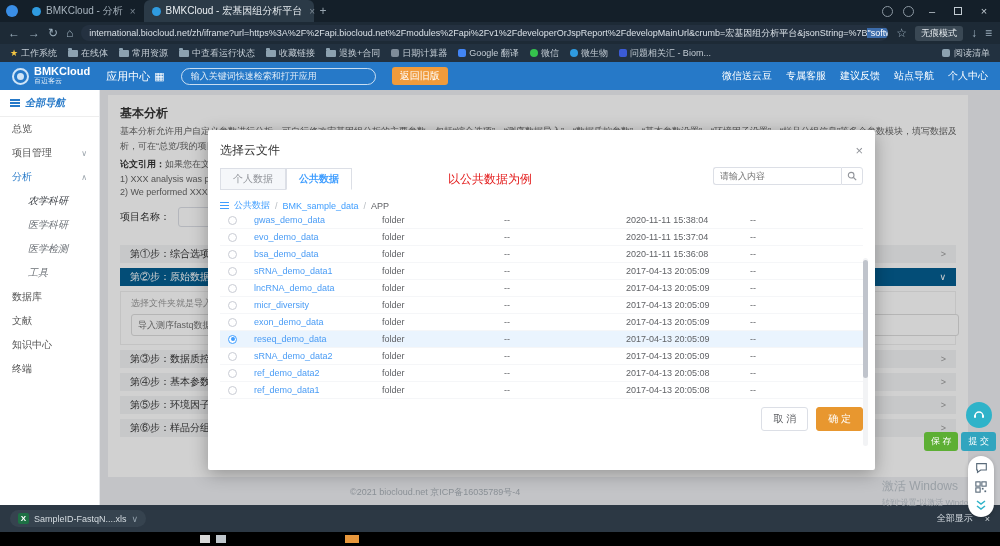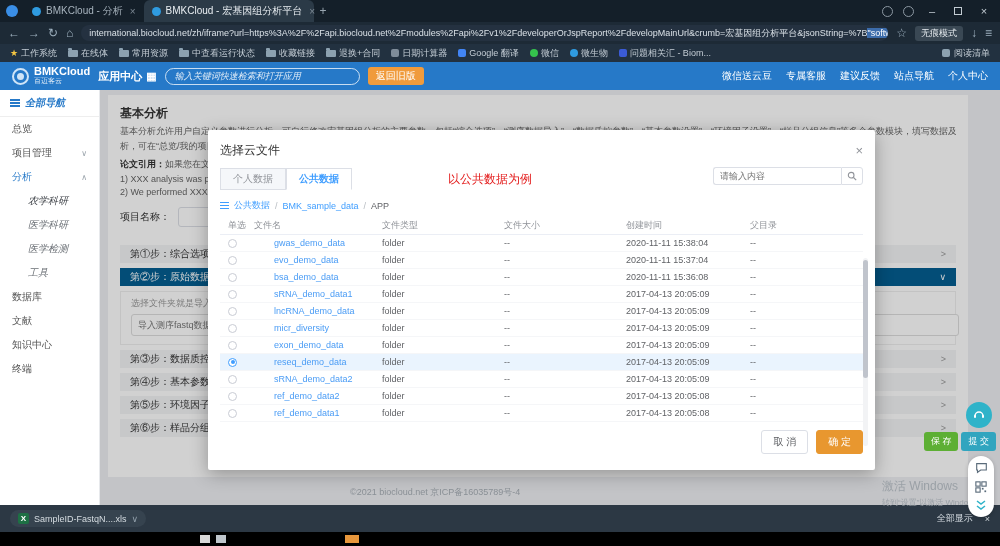--- a/index.html
+++ b/index.html
@@ -26,29 +26,29 @@
   .incog { background:#3a4854; color:#e6ebef; border-radius:3px; padding:1px 6px; font-size:9px; white-space:nowrap; }
 
   .bookmarks { height:18px; background:#223140; display:flex; align-items:center; gap:11px; padding:0 10px; font-size:9px; color:#c4cdd5; white-space:nowrap; }
   .bm { display:flex; align-items:center; gap:3px; }
   .fold { width:10px; height:7px; background:#8ca1b0; border-radius:1px; position:relative; display:inline-block; }
   .fold::before { content:""; position:absolute; top:-2px; left:0; width:4px; height:2px; background:#8ca1b0; border-radius:1px 1px 0 0; }
   .dot { width:8px; height:8px; border-radius:2px; display:inline-block; }
   .bm-right { margin-left:auto; display:flex; align-items:center; gap:4px;justify-content:center; }
 
   
-  .appheader { height:28px; background:#2679c8; display:flex; align-items:center; color:#fff; gap:8px; padding:0 12px; font-size:11px;justify-content:space-between; }
+  .appheader { height:28px; background:#2679c8; display:flex; align-items:center; color:#fff; gap:16px; padding:0 12px; font-size:11px;justify-content:space-between; }
   .alogo { display:flex; align-items:center; gap:5px; }
   .alogo .ring { width:17px; height:17px; border:2px solid #cfe4f7; border-radius:50%; position:relative; }
   .alogo .ring::after { content:""; position:absolute; left:3px; top:3px; width:7px; height:7px; border-radius:50%; background:#cfe4f7; }
   .alogo .lt { font-weight:bold; font-size:11px; line-height:10px; }
   .alogo .ls { font-size:7px; opacity:.85; }
-  .appcenter { display:flex; align-items:center; gap:4px; font-weight:bold; }
+  .appcenter { display:flex; align-items:center; gap:4px; font-weight:normal; }
   .gridic { font-size:11px; }
-  .hsearch { width:195px; height:17px; border:1px solid rgba(255,255,255,.75); border-radius:9px; background:transparent; color:#fff; font-size:9px; padding:0 9px; outline:none;font-style:italic; }
+  .hsearch { width:195px; height:17px; border:1px solid rgba(255,255,255,.75); border-radius:9px; background:transparent; color:#fff; font-size:9px; padding:0 9px; outline:none; }
   .hsearch::placeholder { color:rgba(255,255,255,.85); }
   .backold { background:#f09b3c; color:#fff; border:none; border-radius:3px; font-size:10px; padding:2px 8px; }
   .hlinks { margin-left:auto; display:flex; gap:14px; font-size:10px; }
 
   
   .workspace { position:relative; height:415px; display:flex; }
   .sidebar { width:100px; background:#fff; border-right:1px solid #e7e9ec; font-size:10px; color:#555; z-index:2; }
   .navall { color:#2679c8; font-weight:bold; display:flex; align-items:center; gap:5px; padding:6px 10px; border-bottom:1px solid #eee;font-style:italic; }
   .burger { width:10px; height:1.5px; background:#2679c8; box-shadow:0 3px 0 #2679c8, 0 6px 0 #2679c8; margin-bottom:6px; }
   .snav { padding:5px 12px; display:flex; justify-content:space-between; align-items:center; }
@@ -105,21 +105,21 @@
   .msearch .mag { width:22px; height:18px; border:1px solid #dcdfe6; border-radius:0 3px 3px 0; display:flex; align-items:center; justify-content:center; background:#fff; }
   .crumbs { display:flex; align-items:center; gap:5px; margin-top:9px; font-size:9px; }
   .crumbs .lburger { width:9px; height:1.5px; background:#409eff; box-shadow:0 3px 0 #409eff, 0 6px 0 #409eff; margin-bottom:6px; }
   .crumb-link { color:#409eff; }
   .crumb-sep { color:#b7bcc2; }
   .crumb-cur { color:#606266; }
   .tgrid { display:grid; grid-template-columns:26px 128px 122px 122px 124px 1fr; align-items:center; height:17px; padding:0 8px; font-size:9px; }
   .thead { color:#909399; border-bottom:1px solid #ebeef5; margin-top:5px; height:18px; }
   .trow { border-bottom:1px solid #f5f6f8; color:#606266; }
   .trow.sel { background:#eaf4fe; }
-  .fname { color:#4a9cf5;margin-left:20px; }
+  .fname { color:#4a9cf5; }
   .radio { width:9px; height:9px; border:1px solid #c9ccd4; border-radius:50%; background:#fff; }
   .radio.on { border-color:#409eff; position:relative; }
   .radio.on::after { content:""; position:absolute; left:1.5px; top:1.5px; width:4px; height:4px; border-radius:50%; background:#409eff; }
   .vscroll { position:absolute; right:7px; top:128px; width:5px; height:188px; background:#f2f3f5; border-radius:3px; }
   .vthumb { position:absolute; top:2px; left:0; width:5px; height:118px; background:#c0c4cc; border-radius:3px; }
   .mfoot { display:flex; justify-content:flex-end; gap:8px; margin-top:8px; }
   .btn-cancel { background:#fff; border:1px solid #dcdfe6; border-radius:3px; color:#606266; font-size:10px; padding:4px 11px; }
   .btn-ok { background:#e8972f; border:1px solid #e8972f; border-radius:3px; color:#fff; font-size:10px; padding:4px 11px; }
 
   
@@ -397,28 +397,20 @@
   </div>
   <div class="crumbs">
     <span class="lburger"></span>
     <span class="crumb-link">公共数据</span>
     <span class="crumb-sep">/</span>
     <span class="crumb-link">BMK_sample_data</span>
     <span class="crumb-sep">/</span>
     <span class="crumb-cur">APP</span>
   </div>
 
-  <div class="tgrid thead">
-    <span>单选</span>
-      <span>文件名</span>
-      <span>文件类型</span>
-      <span>文件大小</span>
-      <span>创建时间</span>
-      <span>父目录</span>
-  </div>
 
   <div class="tgrid trow">
       <span class="radio"></span>
       <span class="fname">gwas_demo_data</span>
       <span>folder</span>
       <span>--</span>
       <span>2020-11-11 15:38:04</span>
       <span>--</span>
     </div>
   <div class="tgrid trow">

